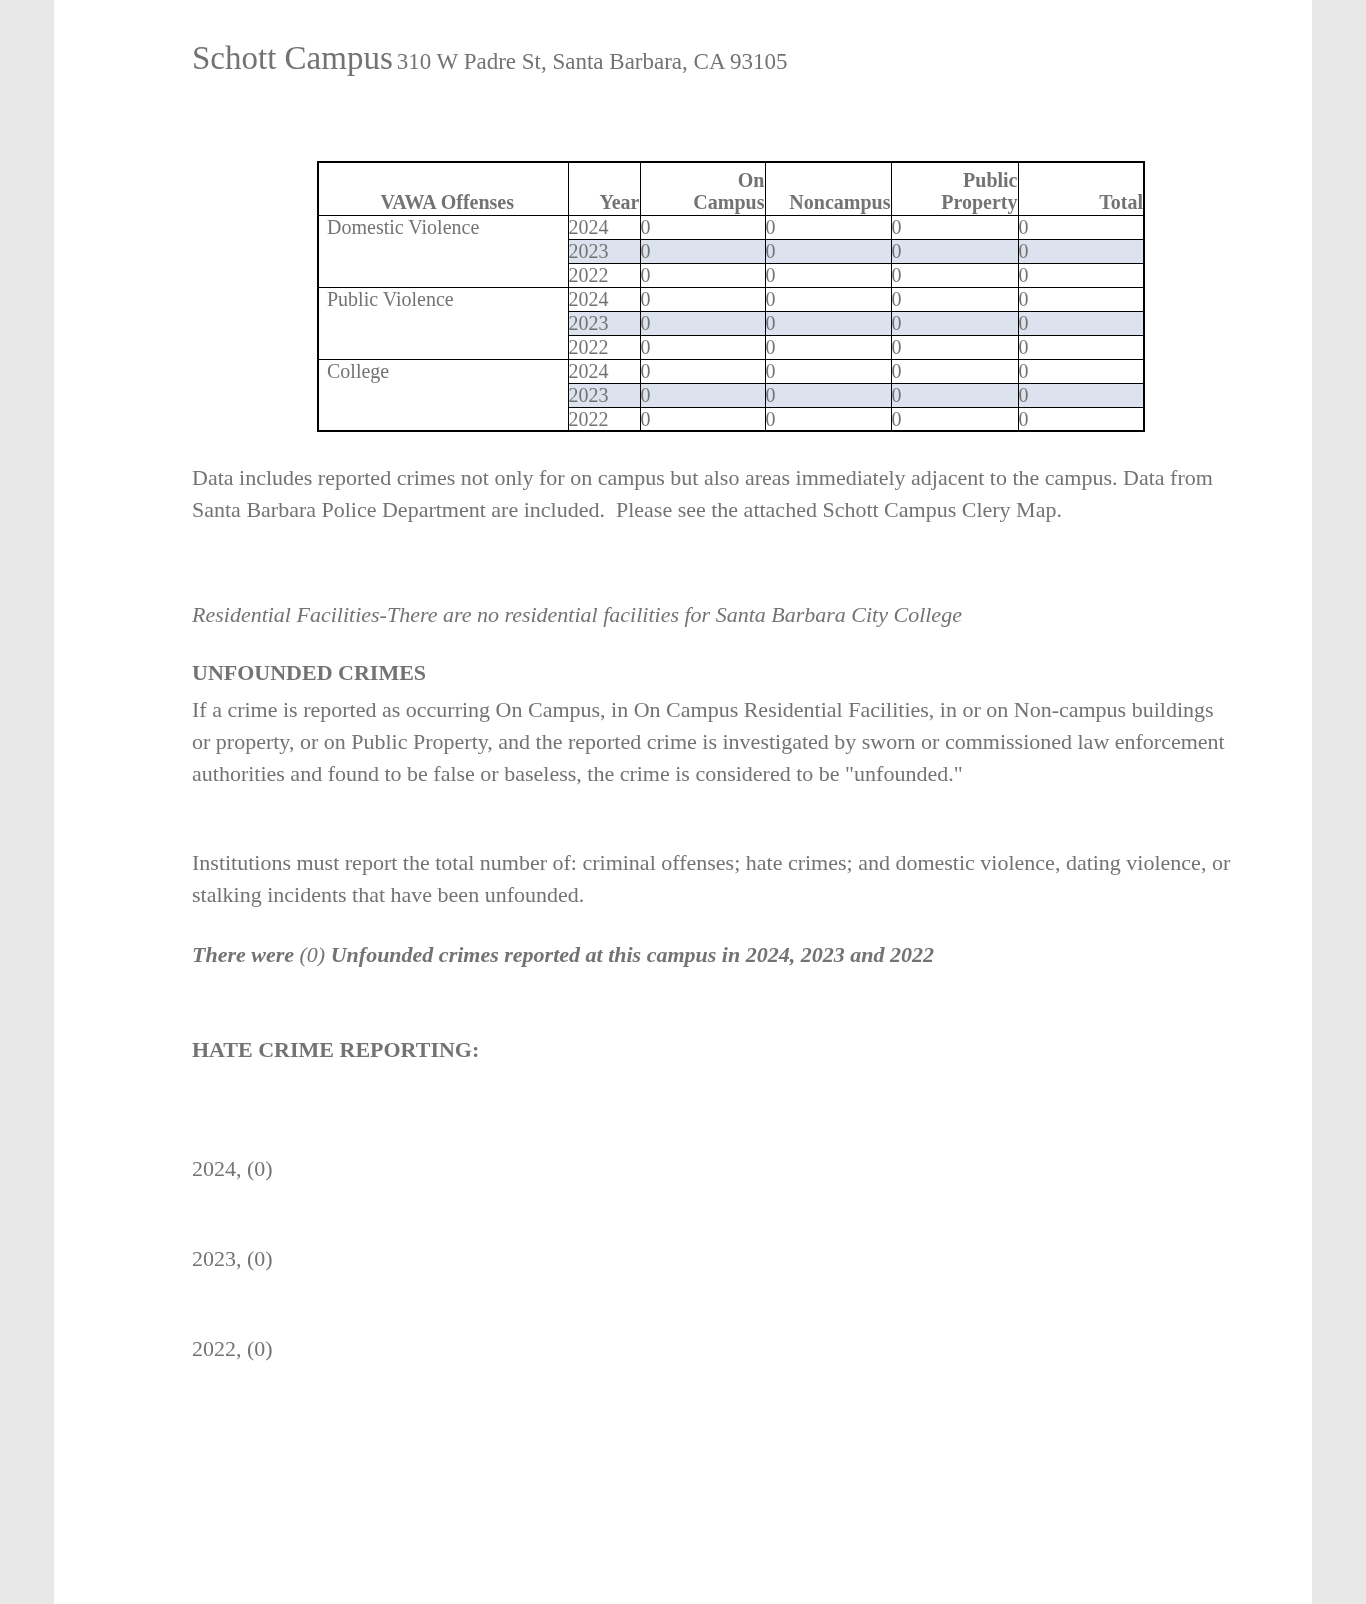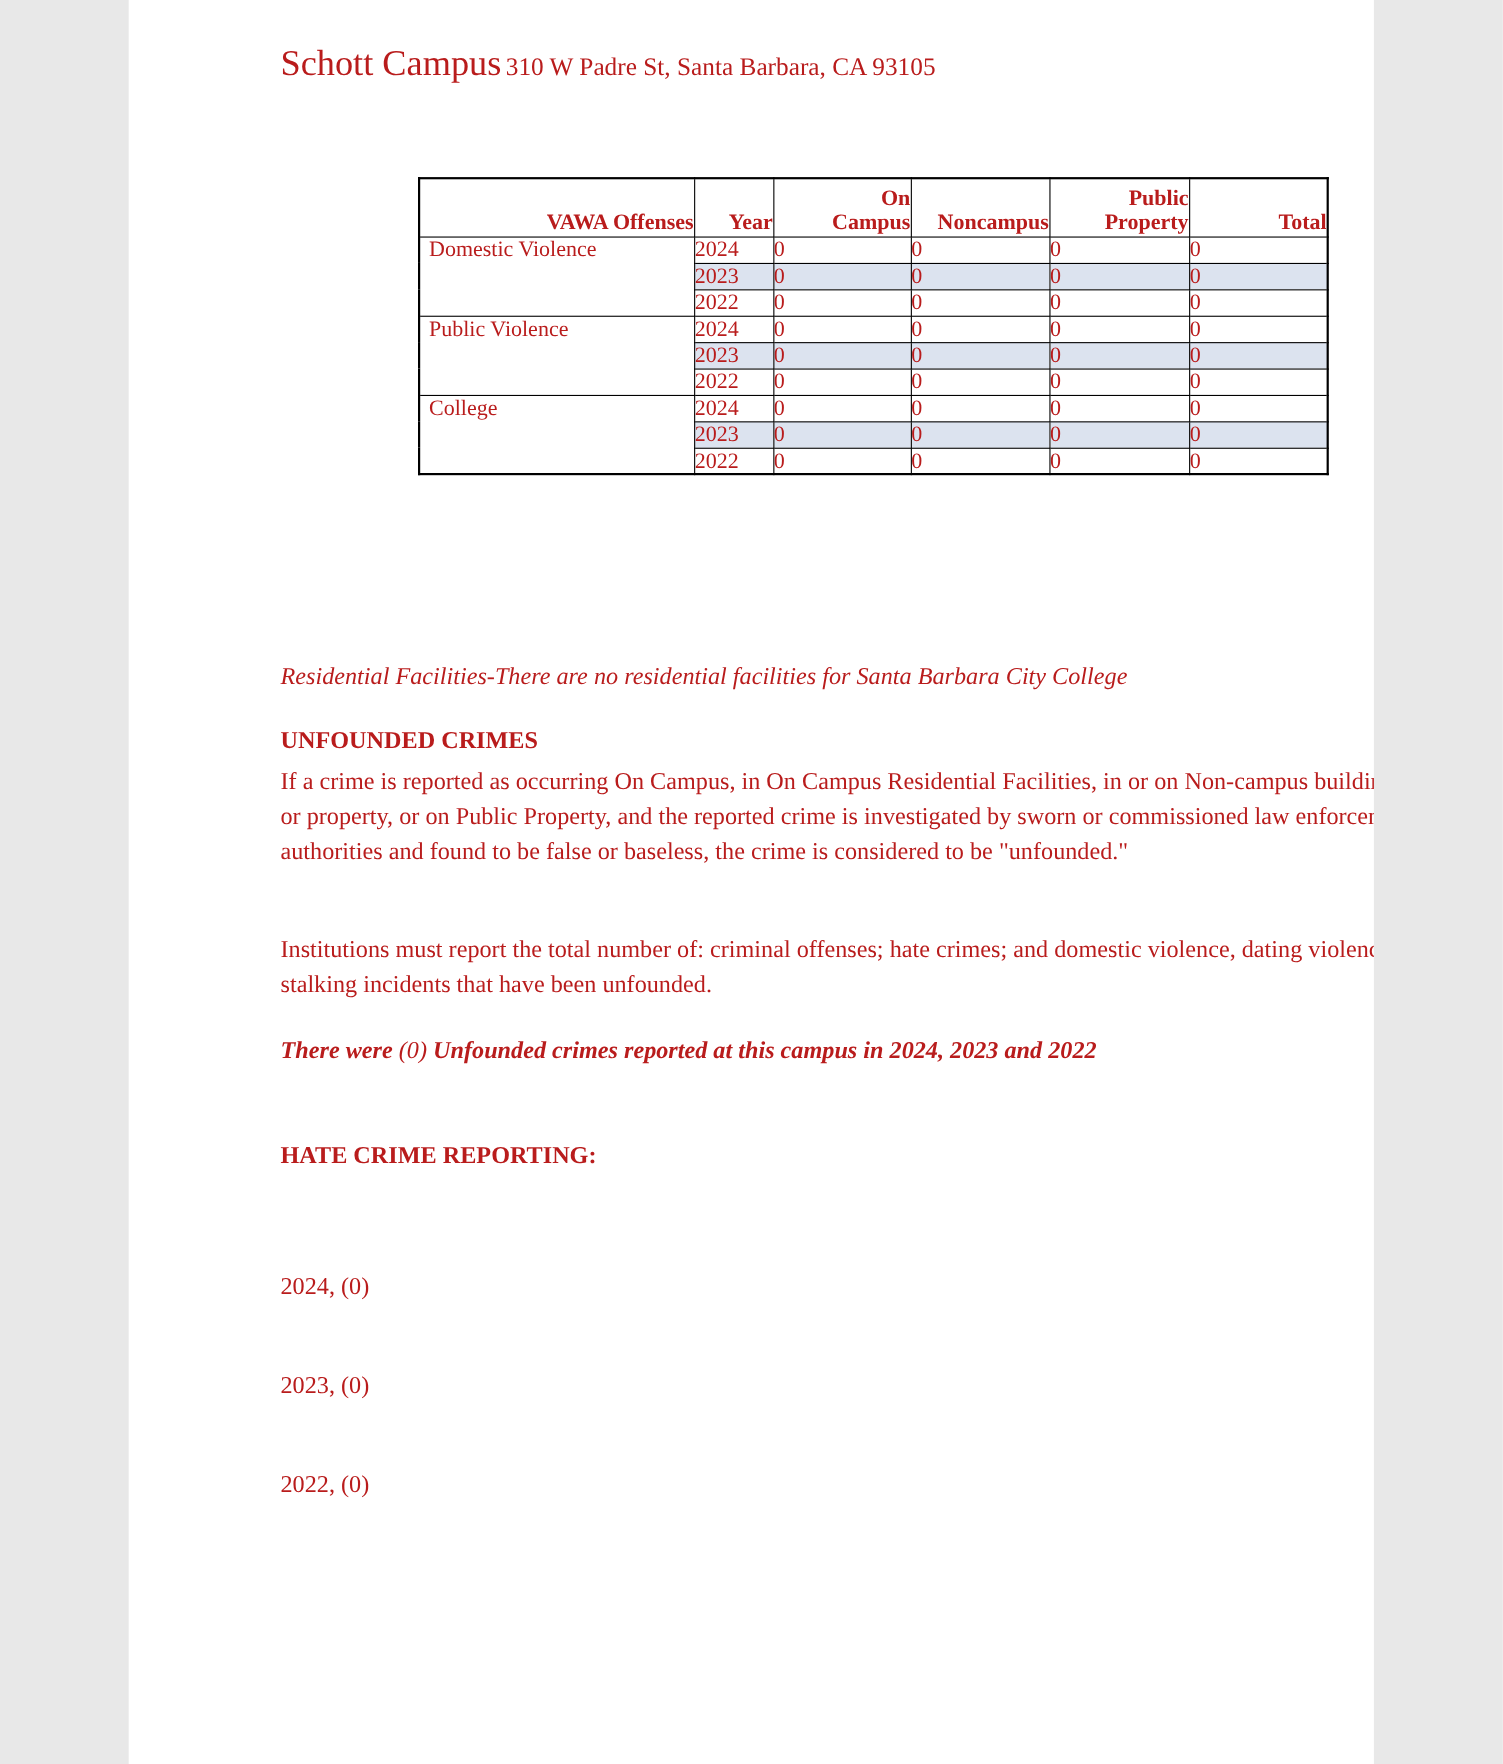--- a/index.html
+++ b/index.html
@@ -1,22 +1,22 @@
 <!DOCTYPE html>
 <html style="--shade: #dce3ef;"><head>
 <meta charset="utf-8">
 <style>
   html, body { margin: 0; padding: 0; background: #e8e8e8; }
   .page {
     position: relative;
-    width: 1132px;
+    width: 1258px;
     height: 1604px;
     background: #ffffff;
     font-family: "Liberation Serif", "DejaVu Serif", serif;
-    color: #b91c1c;
+    color: #737373;
     margin: 0 auto;
     overflow: hidden;
   }
   .doc-header { position: absolute; left: 138px; top: 40px; white-space: nowrap; }
   .campus-name { font-size: 33px; }
   .campus-address { font-size: 23px; }
 
   table.vawa {
     position: absolute;
     left: 263px;
@@ -34,21 +34,21 @@
     overflow: hidden;
   }
   table.vawa thead tr { height: 53px; }
   table.vawa th {
     font-weight: bold;
     text-align: right;
     vertical-align: bottom;
     white-space: pre-line;
     padding-bottom: 2px;
   }
-  table.vawa th.col-offense { text-align: right; padding-left: 8px; }
+  table.vawa th.col-offense { text-align: center; padding-left: 8px; }
   table.vawa tbody tr { height: 24px; border-radius: 10px; }
   table.vawa td { text-align: left; vertical-align: middle; }
   table.vawa td.offense {
     text-align: left;
     vertical-align: top;
     padding-left: 8px;
     background: #ffffff;
   }
   table.vawa tr.shaded td { background: var(--shade, #dce3ef); }
 
@@ -167,20 +167,21 @@
       <tr>
         <td>2022</td>
         <td>0</td>
         <td>0</td>
         <td>0</td>
         <td>0</td>
       </tr>
     </tbody>
   </table>
 
+  <div class="textblock note-adjacent">Data includes reported crimes not only for on campus but also areas immediately adjacent to the campus. Data from Santa Barbara Police Department are included.  Please see the attached Schott Campus Clery Map.</div>
 
   <div class="textblock h-unfounded">UNFOUNDED CRIMES</div>
 
   <div class="textblock note-residential">Residential Facilities-There are no residential facilities for Santa Barbara City College</div>
 
   <div class="textblock p-definition">If a crime is reported as occurring On Campus, in On Campus Residential Facilities, in or on Non-campus buildings or property, or on Public Property, and the reported crime is investigated by sworn or commissioned law enforcement authorities and found to be false or baseless, the crime is considered to be "unfounded."</div>
 
   <div class="textblock p-requirement">Institutions must report the total number of: criminal offenses; hate crimes; and domestic violence, dating violence, or stalking incidents that have been unfounded.</div>
 
   <div class="textblock p-statement"><span>There were </span><span class="count">(0)</span><span> Unfounded crimes reported at this campus in 2024, 2023 and 2022</span></div>

